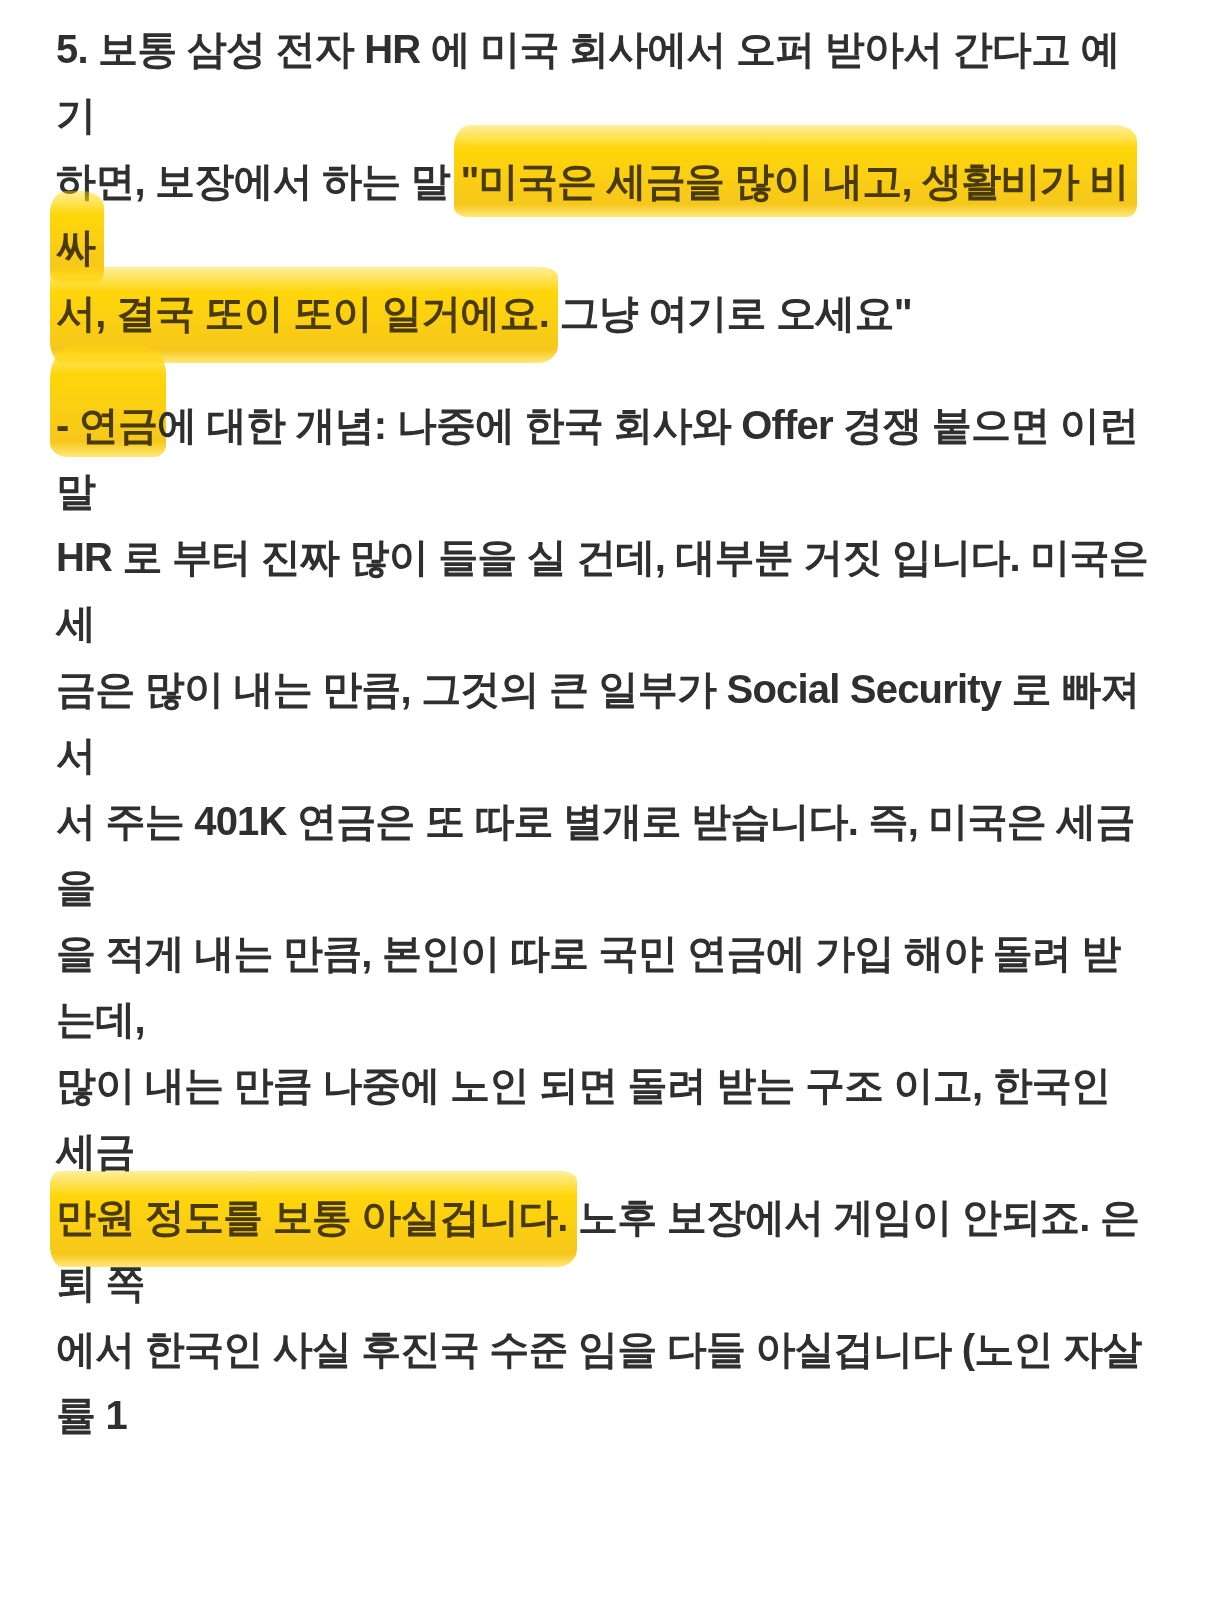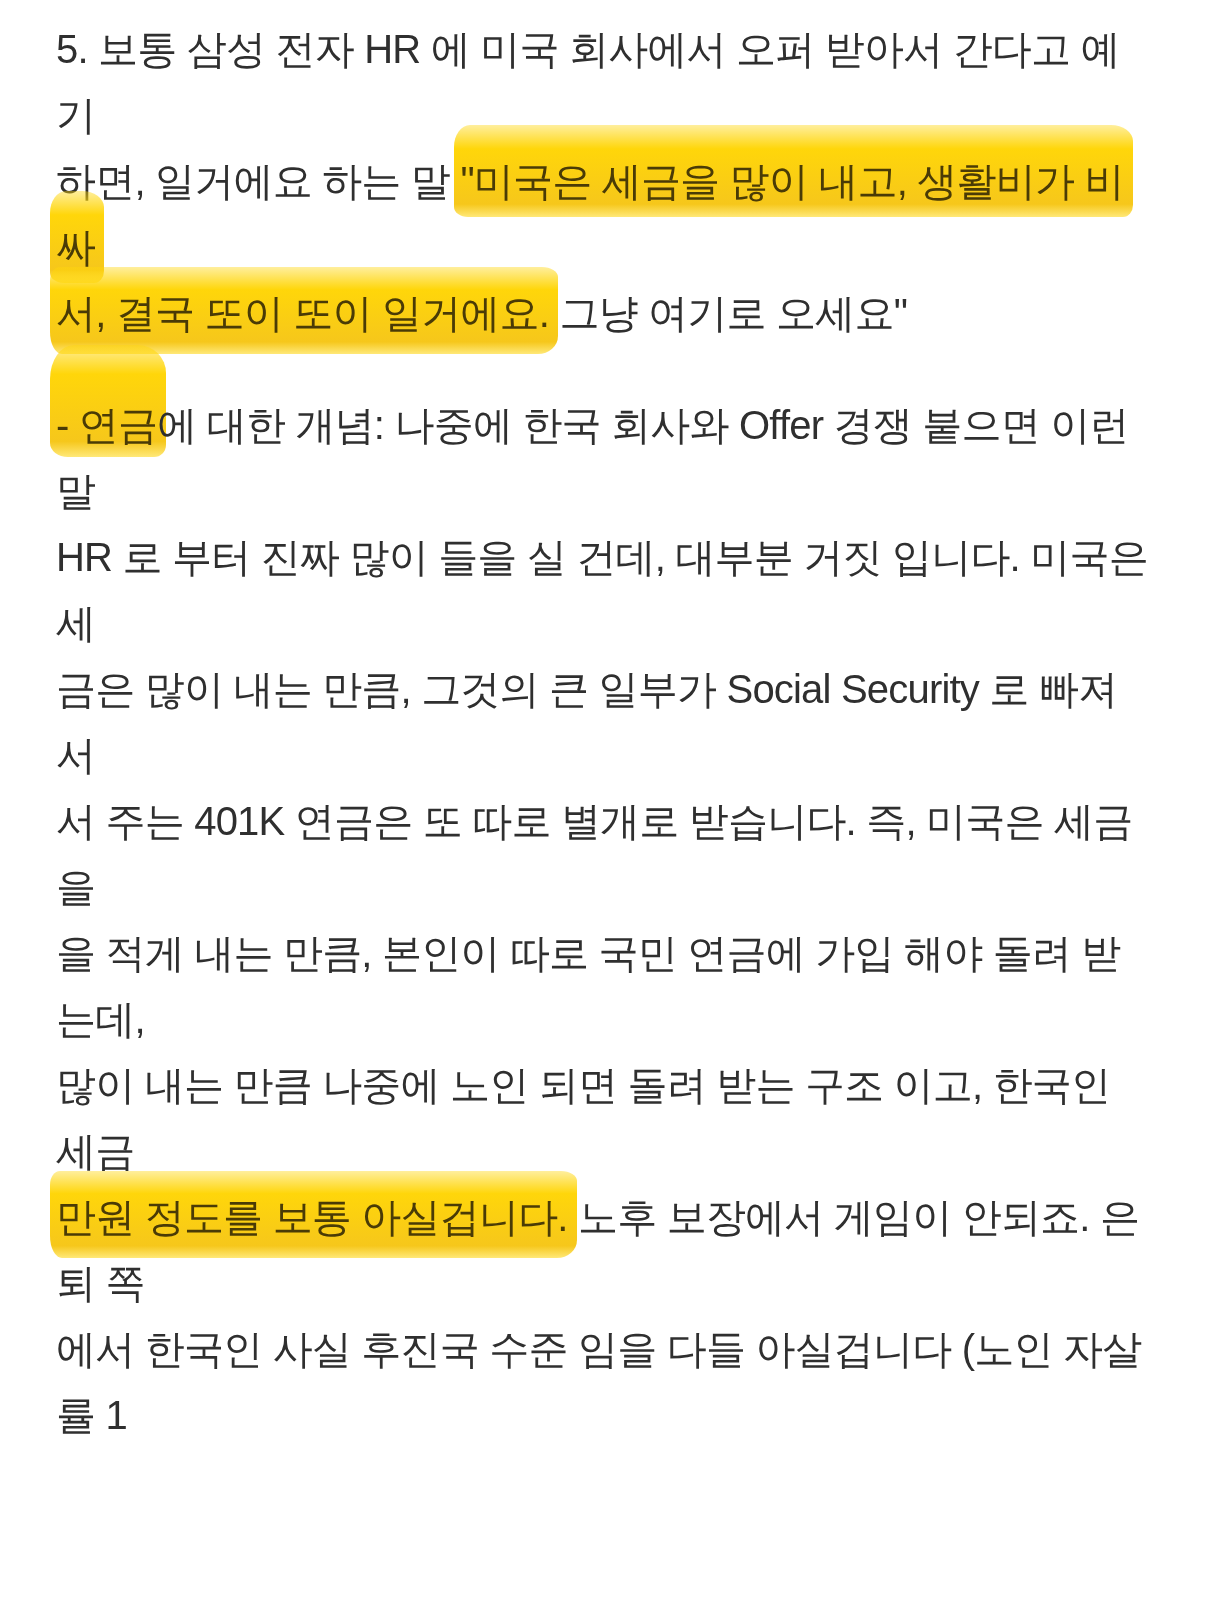--- a/index.html
+++ b/index.html
@@ -17,21 +17,21 @@
     font-family:"Liberation Sans","DejaVu Sans",sans-serif;
   }
   .doc{
     padding:16px 56px 0 56px;
     font-size:40px;
     line-height:66px;
     font-weight:500;
     letter-spacing:-0.8px;
     color:var(--text);
   }
-  .para{margin:0 0 46px 0;}
+  .para{margin:0 0 46px 0;font-weight:bold;}
   .line{display:block;white-space:pre-wrap;}
   
   .hl{
     background:linear-gradient(180deg,
       rgba(255,214,10,0.40) 0%,
       var(--hl) 26%,
       var(--hl-deep) 86%,
       rgba(255,214,10,0.55) 100%);
     color:var(--hl-text);
     border-radius:12px 18px 8px 14px / 14px 10px 16px 10px;
@@ -47,31 +47,31 @@
     border-radius:24px 28px 12px 18px / 34px 28px 12px 14px;
   }
   
   .hl-rise{
     padding-top:34px;
     border-radius:16px 22px 10px 14px / 22px 16px 12px 10px;
   }
   
   .hl-thick{
     padding-top:24px;
-    padding-bottom:19px;
+    padding-bottom:28px;
     border-radius:10px 16px 20px 12px / 14px 10px 18px 22px;
   }
 </style>
 </head>
 <body>
 
 <div class="doc">
     <p class="para">
       <span class="line"><span>5. 보통 삼성 전자 HR 에 미국 회사에서 오퍼 받아서 간다고 예기</span></span>
-      <span class="line"><span>하면, 일거에요 하는 말 </span><span class="hl hl-rise">"미국은 세금을 많이 내고, 생활비가 비싸</span></span>
+      <span class="line"><span>하면, 보장에서 하는 말 </span><span class="hl hl-rise">"미국은 세금을 많이 내고, 생활비가 비싸</span></span>
       <span class="line"><span class="hl hl-thick">서, 결국 또이 또이 일거에요.</span><span> 그냥 여기로 오세요"</span></span>
     </p>
     <p class="para">
       <span class="line"><span class="hl hl-blob">- 연금</span><span>에 대한 개념: 나중에 한국 회사와 Offer 경쟁 붙으면 이런 말</span></span>
       <span class="line"><span>HR 로 부터 진짜 많이 들을 실 건데, 대부분 거짓 입니다. 미국은 세</span></span>
       <span class="line"><span>금은 많이 내는 만큼, 그것의 큰 일부가 Social Security 로 빠져서</span></span>
       <span class="line"><span>서 주는 401K 연금은 또 따로 별개로 받습니다. 즉, 미국은 세금을</span></span>
       <span class="line"><span>을 적게 내는 만큼, 본인이 따로 국민 연금에 가입 해야 돌려 받는데,</span></span>
       <span class="line"><span>많이 내는 만큼 나중에 노인 되면 돌려 받는 구조 이고, 한국인 세금</span></span>
       <span class="line"><span class="hl hl-thick">만원 정도를 보통 아실겁니다.</span><span> 노후 보장에서 게임이 안되죠. 은퇴 쪽</span></span>

